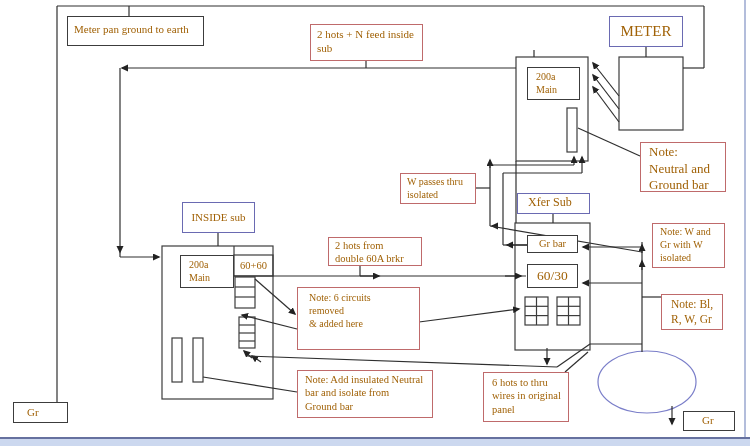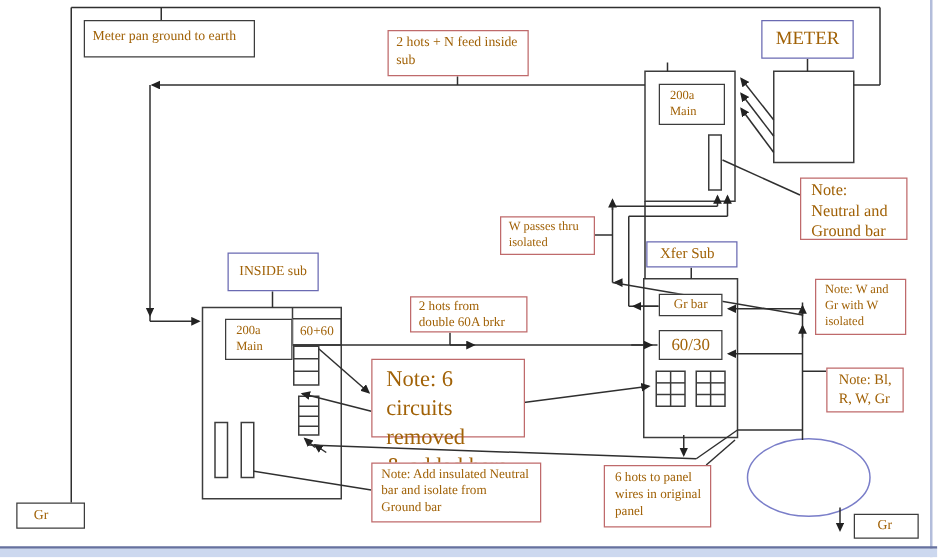--- a/index.html
+++ b/index.html
@@ -4,21 +4,21 @@
 <style>
   html,body{margin:0;padding:0;background:#fff;}
   #stage{position:relative;width:750px;height:446px;background:#ffffff;overflow:hidden;
          font-family:"Liberation Serif","DejaVu Serif",serif;color:#a16207;}
   svg{position:absolute;left:0;top:0;}
   .bx{position:absolute;background:#fff;box-sizing:border-box;line-height:1.28;font-size:11px;}
   .k{border:1px solid #3c3c3c}
   .r{border:1px solid #bf6a6b}
   .b{border:1px solid #6a6ab2}
   .f10{font-size:10px}.f105{font-size:10.5px}.f115{font-size:11.5px}.f12{font-size:12px}
-  .f13{font-size:13px}.f135{font-size:13.5px}.f14{font-size:18px}.f15{font-size:15px}
+  .f13{font-size:13px}.f135{font-size:13.5px}.f14{font-size:10px}.f15{font-size:15px}
   .ctr{display:flex;align-items:center;justify-content:center;text-align:left}
   .sqr{text-decoration-style:wavy;text-decoration-color:#e03a3a;
        text-decoration-thickness:1px;text-underline-offset:2px;}
   .sqg{text-decoration-style:wavy;text-decoration-color:#2e9e4f;
        text-decoration-thickness:1px;text-underline-offset:2px;}
   .chrome-r{position:absolute;left:744px;top:0;width:2px;height:446px;background:#b3bddb;}
   .chrome-b1{position:absolute;left:0;top:437px;width:750px;height:2px;background:#66719f;}
   .chrome-b2{position:absolute;left:0;top:439px;width:750px;height:7px;background:#ccd8ef;}
 </style>
 </head>
@@ -219,21 +219,21 @@
     <div>&amp; added here</div>
   </div>
 
   <div class="bx r f105" style="left:297px;top:370px;width:136px;height:48px;padding:2px 0 0 7px">
     <div>Note: Add insulated Neutral</div>
     <div><span>bar and </span><span class="sqg">isolate  from</span></div>
     <div>Ground bar</div>
   </div>
 
   <div class="bx r f105" style="left:483px;top:372px;width:86px;height:50px;padding:3px 0 0 8px">
-    <div><span>6 </span><span class="sqr">hots</span><span> to panel</span></div>
+    <div><span>6 </span><span class="sqr">hots</span><span> to thru</span></div>
     <div>wires in original</div>
     <div>panel</div>
   </div>
 
 
   <div class="bx k" style="left:13px;top:402px;width:55px;height:21px;padding:2px 0 0 13px">
     <span>Gr</span>
   </div>
 
   <div class="bx k" style="left:683px;top:411px;width:52px;height:20px;padding:1px 0 0 18px">

